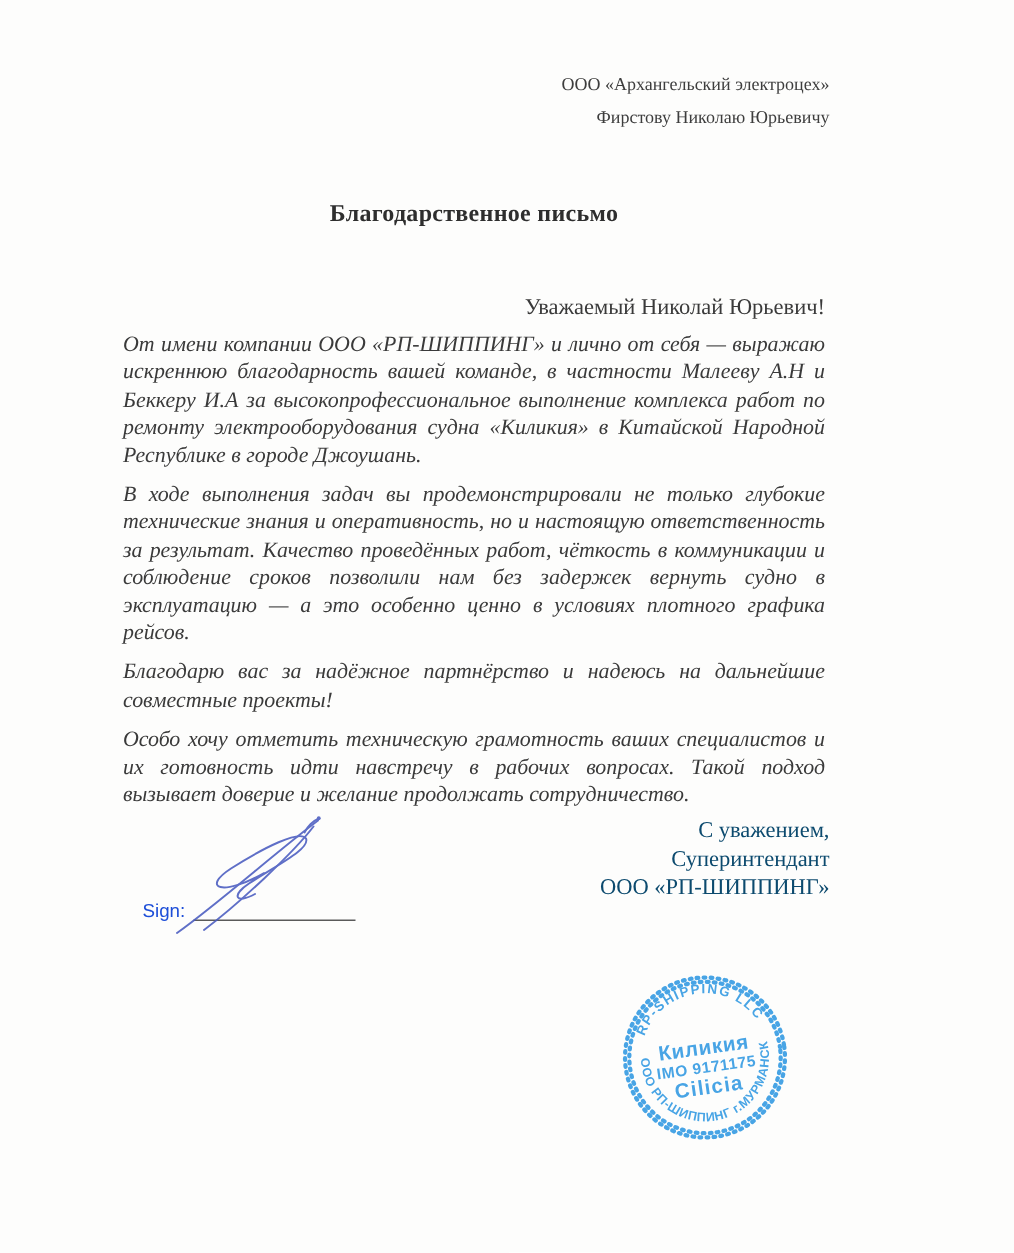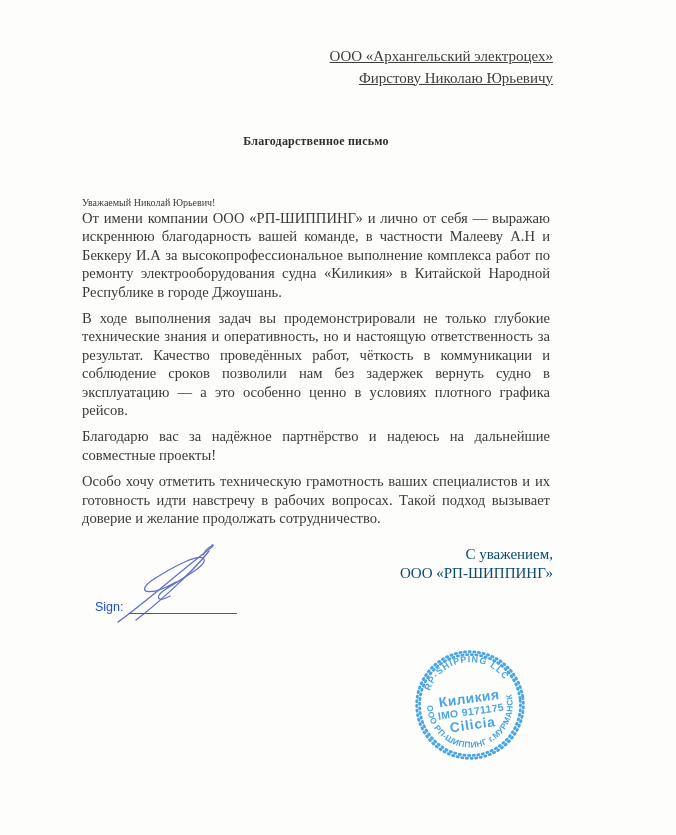--- a/index.html
+++ b/index.html
@@ -8,41 +8,41 @@
     width:676px; height:835px;
     background:#fdfdfc;
     overflow:hidden;
     font-family:"Liberation Serif", serif;
     color:#3a3a3a;
   }
   
   .header {
     position:absolute; top:46px; right:123px;
     text-align:right;
-    font-size:15px; line-height:21.5px;
+    font-size:12px; line-height:21.5px;
     color:#3d3d3d;
-    text-decoration:underline;
   }
   
   .title {
     position:absolute; top:134px; left:82px; width:468px;
     text-align:center;
-    font-size:12px; font-weight:bold; letter-spacing:0.2px;
+    font-size:16px; font-weight:bold; letter-spacing:0.2px;
     color:#2e2e2e;
   }
   
   .greeting {
     position:absolute; top:197px; left:82px; width:468px;
-    text-align:left; font-size:10px;
+    text-align:right; font-size:15px;
   }
   
   .body-text {
-    position:absolute; top:209px; left:82px; width:468px;
+    position:absolute; top:221px; left:82px; width:468px;
     font-size:14.6px; line-height:18.4px;
     text-align:justify;
+    font-style:italic;
   }
   .body-text p { margin:0 0 8px 0; }
   
   .signdate {
     position:absolute; left:95px; top:592px;
     font-family:"Liberation Sans", sans-serif;
     font-size:12.5px; color:#1d4ed8;
   }
   .sig-row { display:flex; align-items:flex-end; height:22px; }
   .sig-label { width:34px; }
@@ -111,20 +111,21 @@
       <path d="M 10 84 C 38 64, 76 30, 104 9"></path>
       <path d="M 28 82 C 52 64, 88 30, 101 13"></path>
       <path d="M 68 44 C 40 60, 26 54, 46 41 C 68 27, 92 15, 96 21 C 99 28, 76 39, 58 51 C 46 59, 49 65, 62 58"></path>
       <path d="M 95 17 C 97 13, 101 9, 104 8"></path>
       <circle cx="104.5" cy="7.5" r="1.3" fill="#4a5cc0" stroke="none"></circle>
     </g>
   </svg>
 
   <div class="closing">
     <div>С уважением,</div>
+    <div>Суперинтендант</div>
     <div>ООО «РП-ШИППИНГ»</div>
   </div>
 
   <div class="stamp">
     <svg viewBox="0 0 116 116" width="118" height="118" xmlns="http://www.w3.org/2000/svg">
       <defs>
         <path id="arcTop" d="M 18.5 43.6 A 42 42 0 0 1 97.5 43.6"></path>
         <path id="arcBottom" d="M 18.5 43.6 A 42 42 0 1 0 97.5 43.6"></path>
       </defs>
       <g transform="rotate(-8 58 58)" opacity="0.95">

